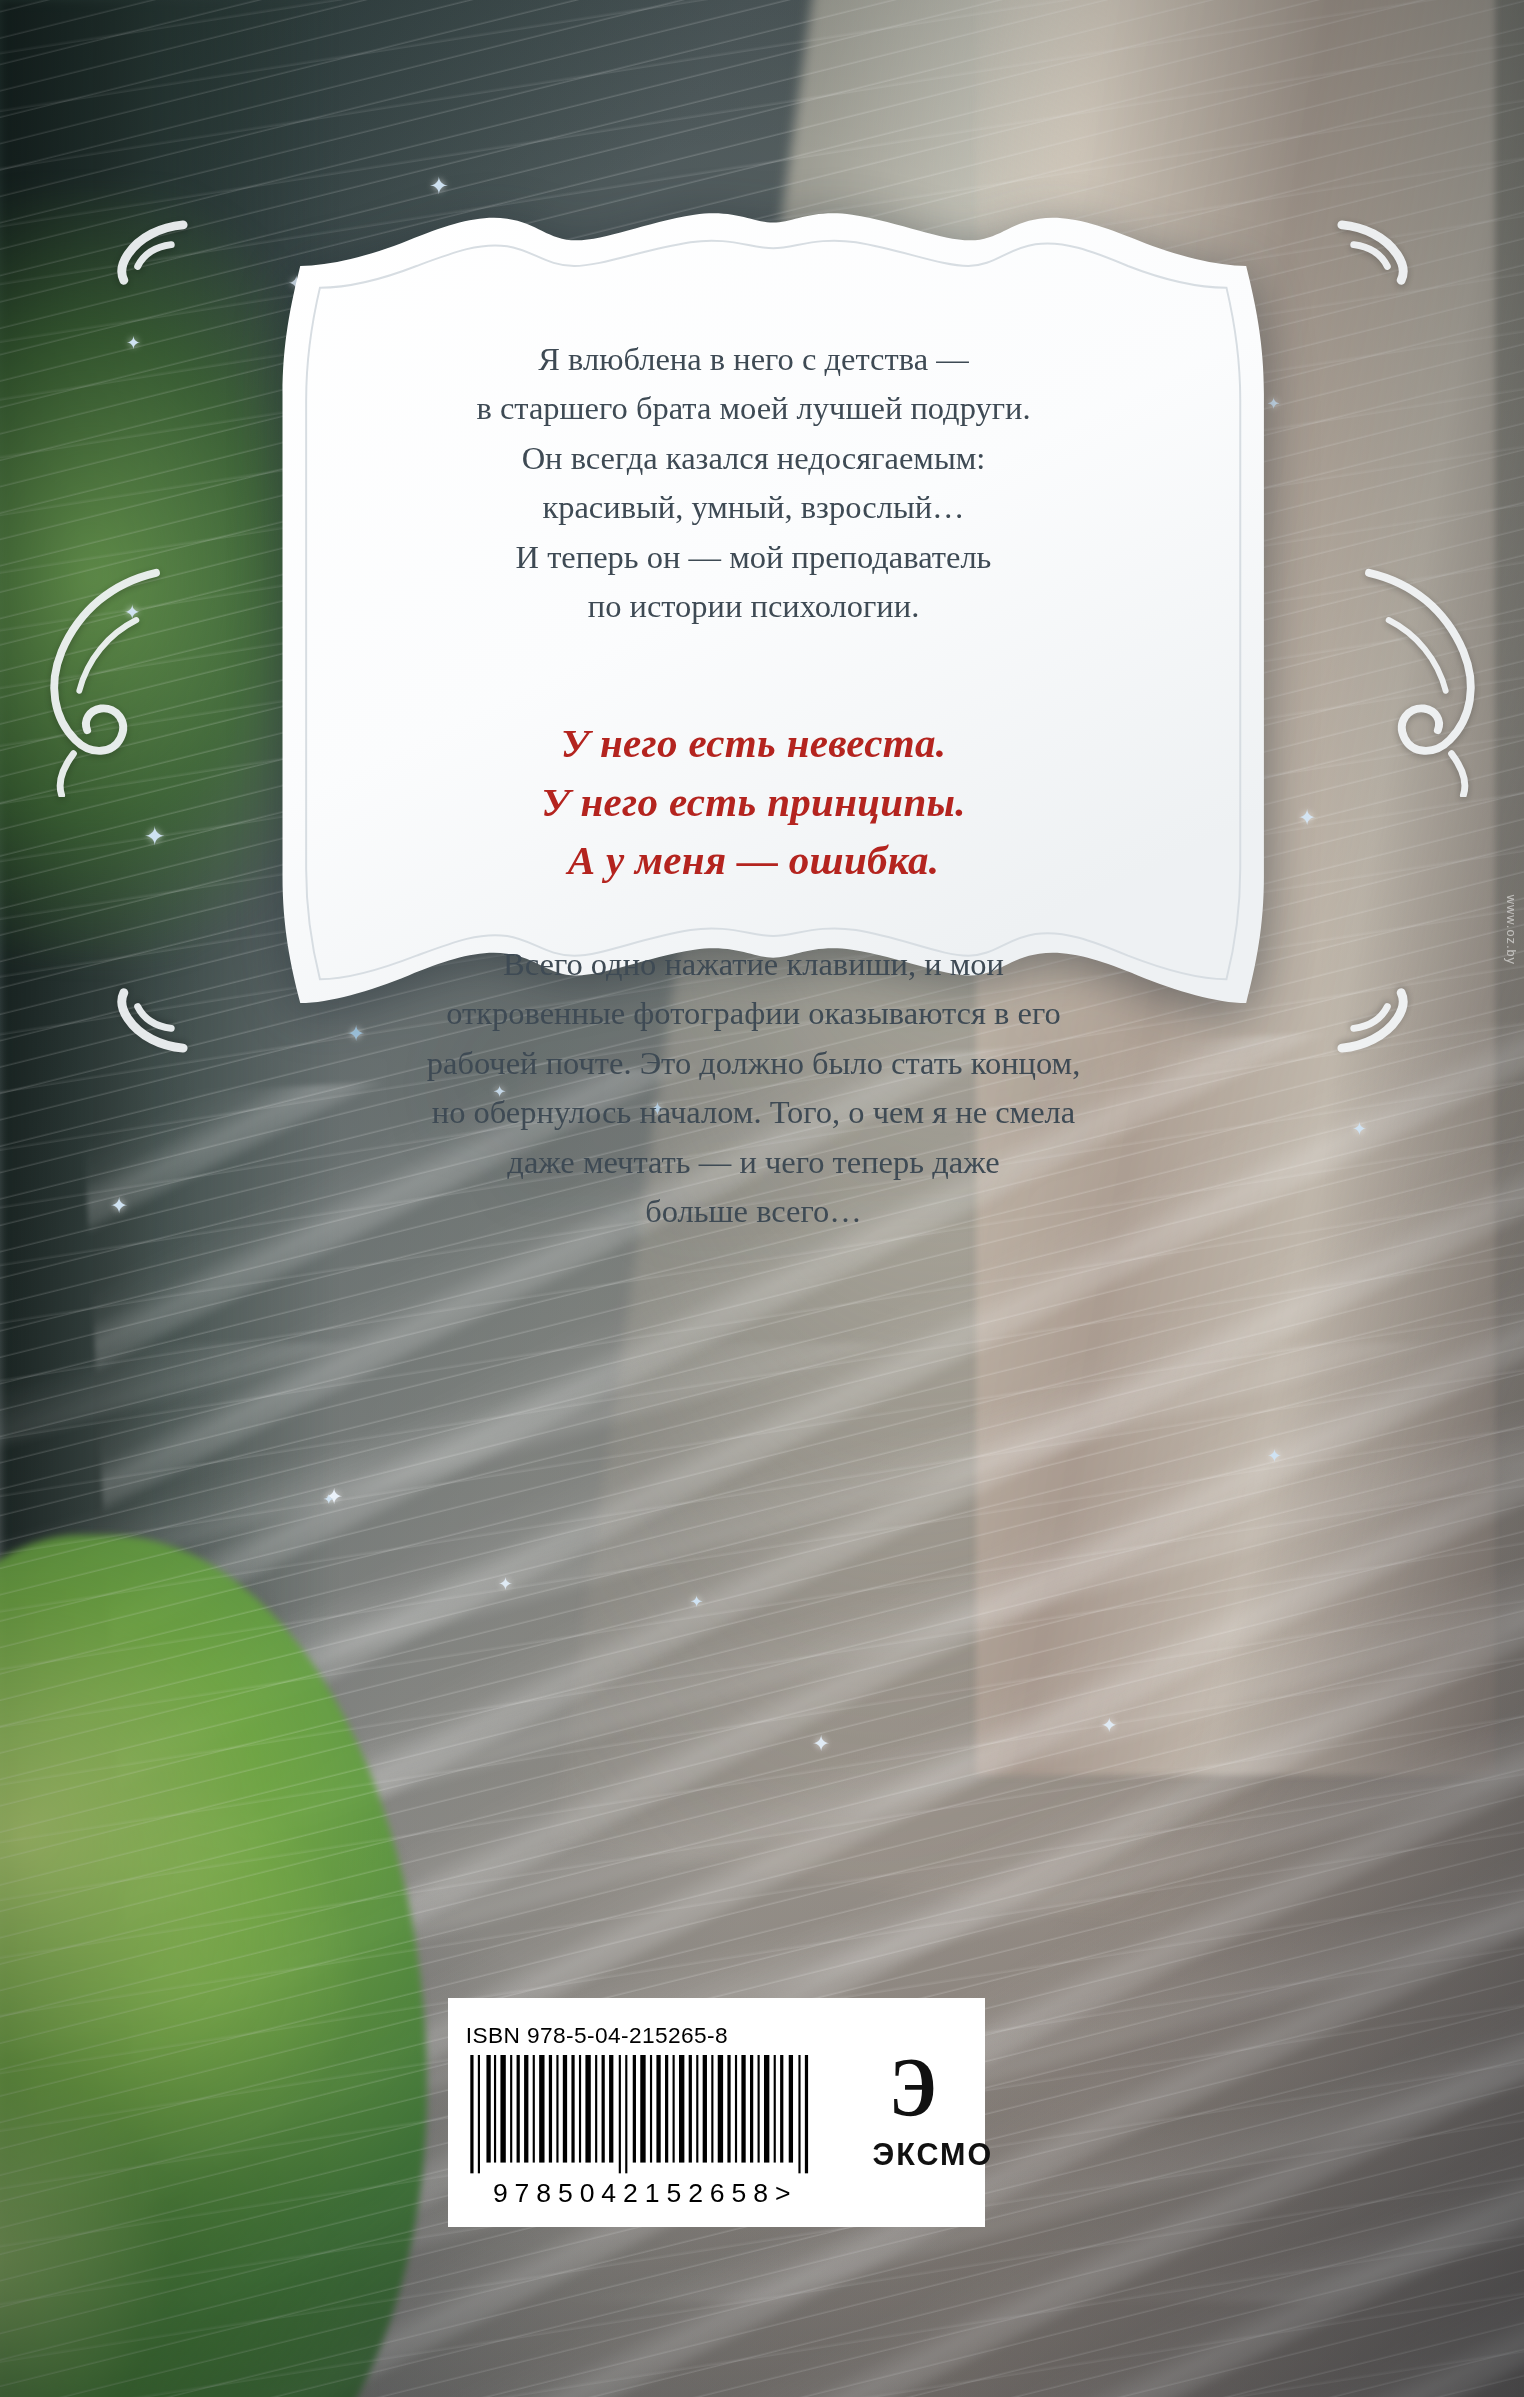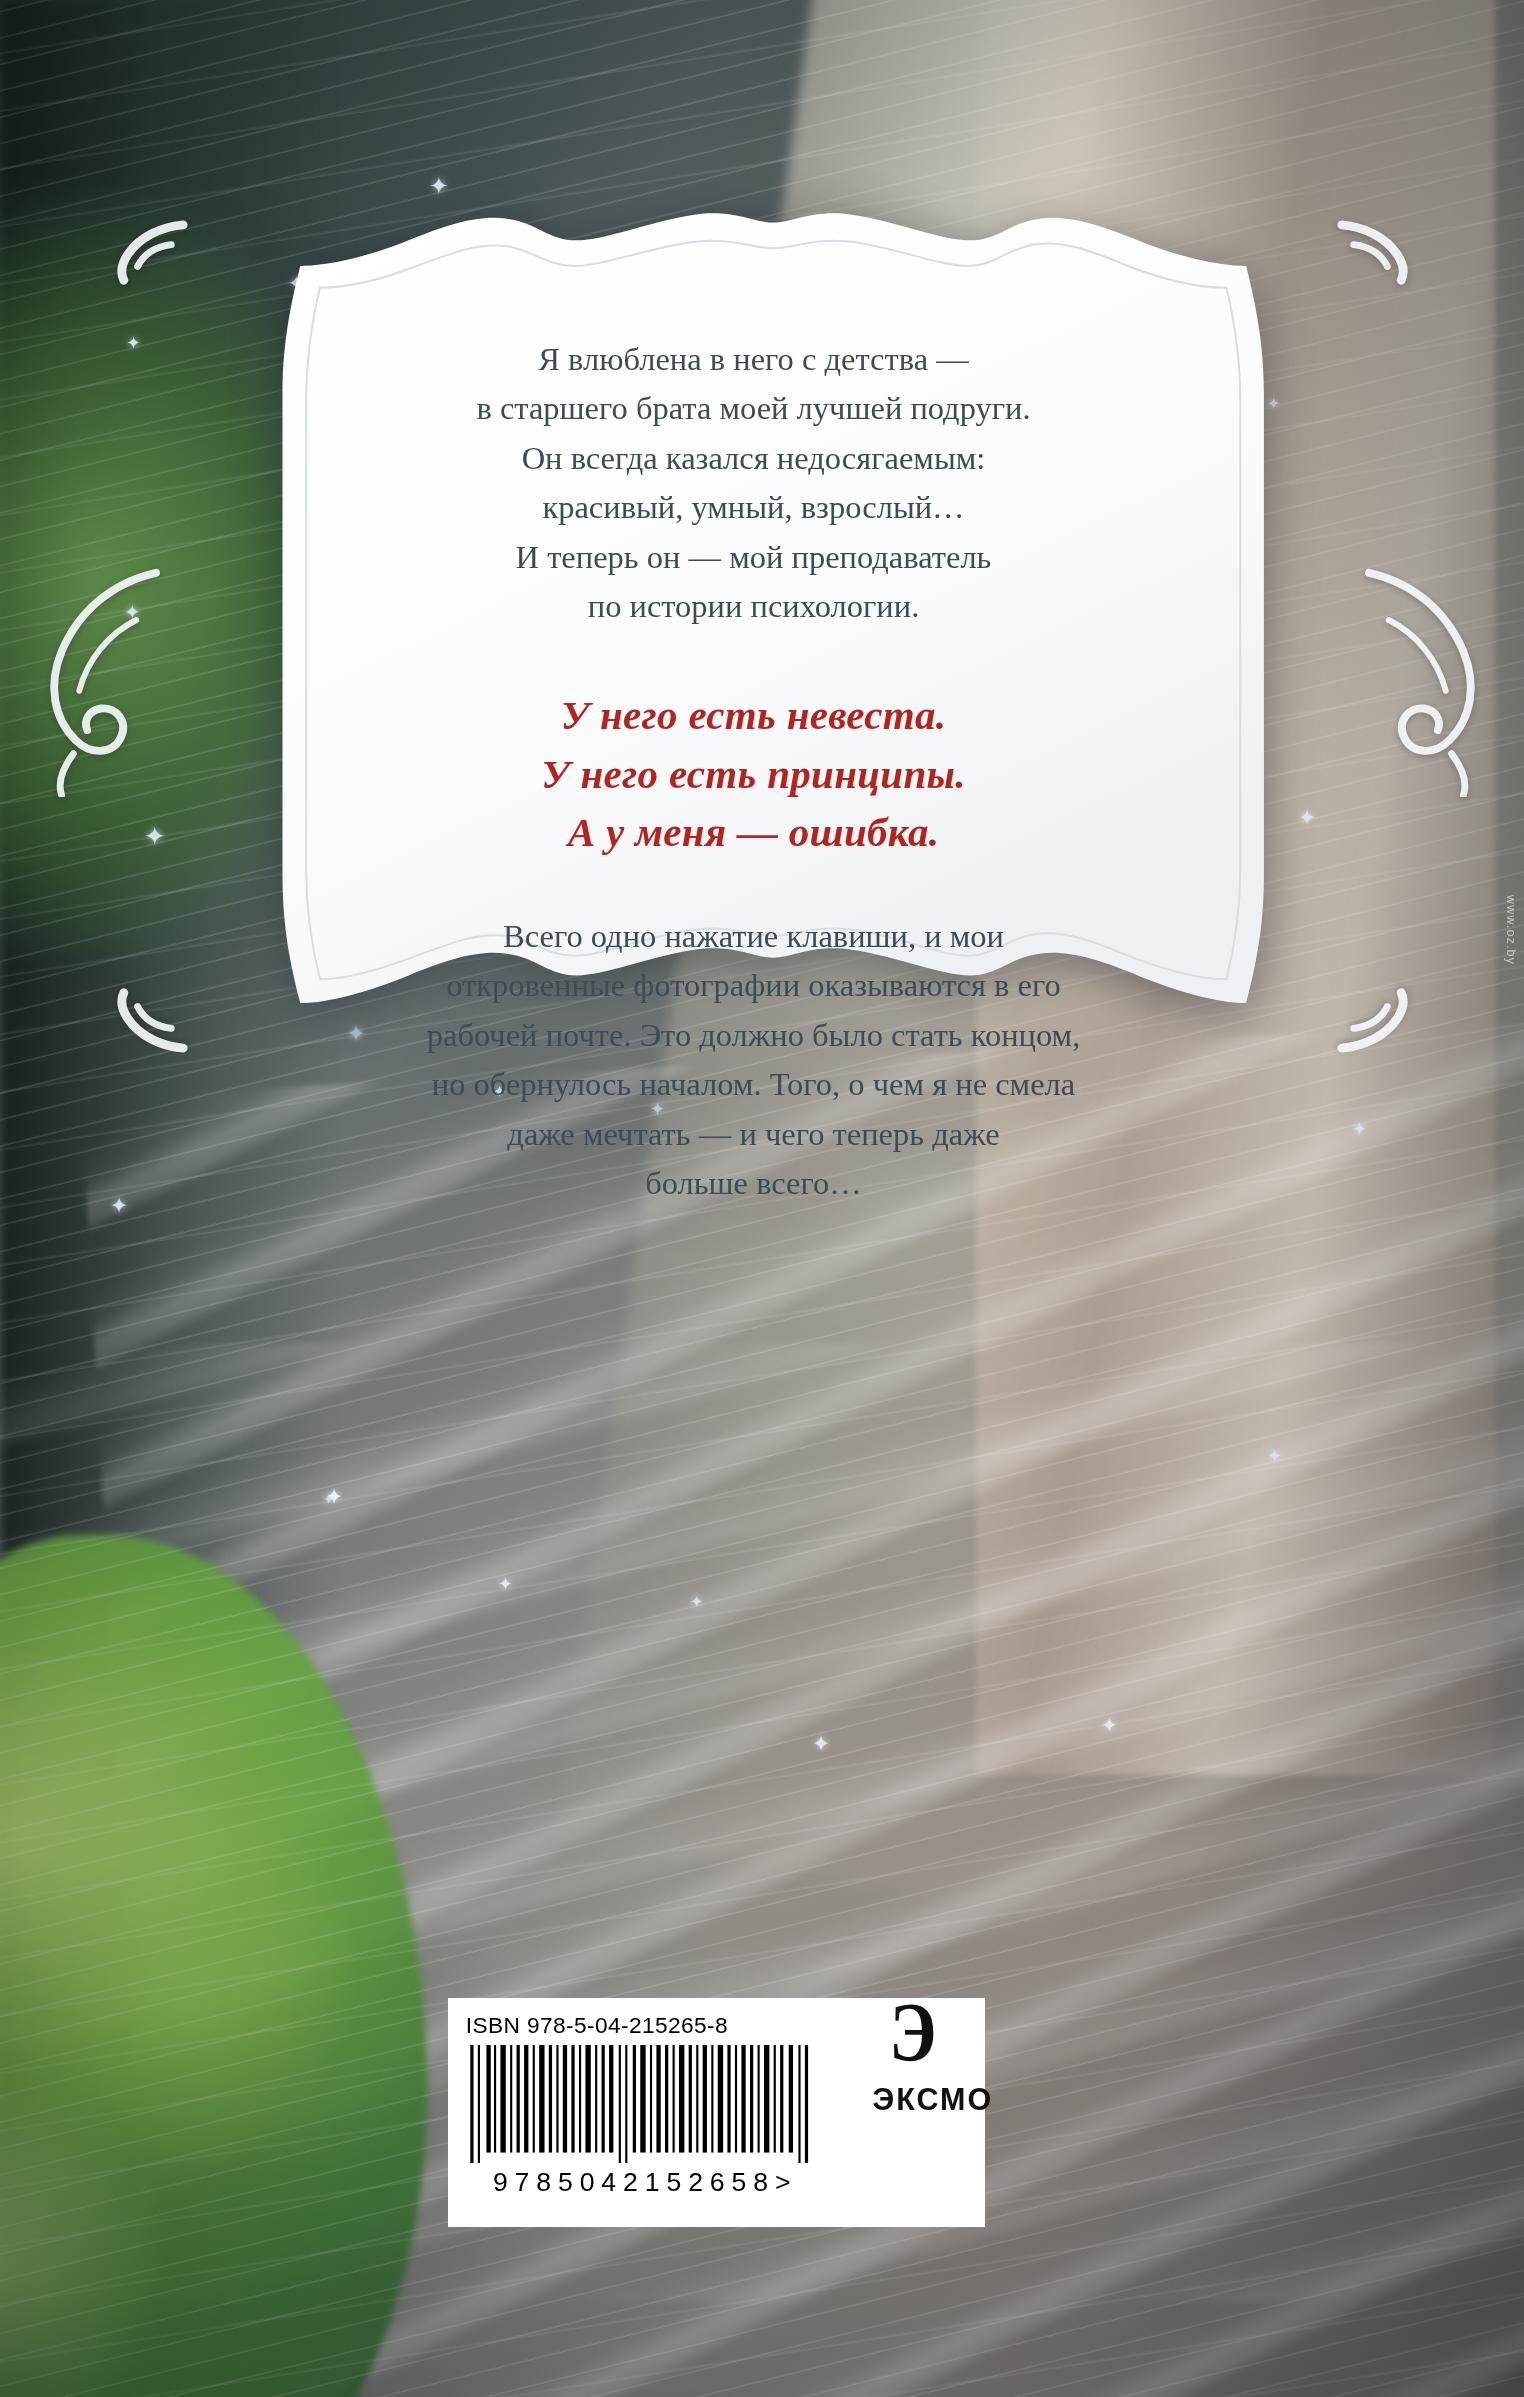--- a/index.html
+++ b/index.html
@@ -182,21 +182,21 @@
     color: #3b4750;
   }
   .para {
     font-size: 32.5px;
     line-height: 1.52;
     color: #3e4a54;
     margin: 0;
     white-space: pre-line;
   }
   .tagline {
-    margin: 55px 0 51px 0;
+    margin: 83px 0 51px 0;
     color: #b4241f;
     font-style: italic;
     font-weight: 700;
     font-size: 41px;
     line-height: 1.42;
     white-space: pre-line;
     letter-spacing: 0.3px;
   }
   .para2 {
     font-size: 32.5px;
@@ -208,21 +208,21 @@
 
   
   .barcode-block {
     position: absolute;
     left: 448px;
     top: 1998px;
     width: 537px;
     height: 229px;
     background: #ffffff;
     display: flex;
-    align-items: flex-start;
+    align-items: center;
   }
   .barcode-left {
     flex: 0 0 355px;
     padding: 13.8px 11.8px 7.9px 17.7px;
     display: flex;
     flex-direction: column;
   }
   .isbn-text {
     font-family: "Liberation Sans", sans-serif;
     font-size: 22.7px;

